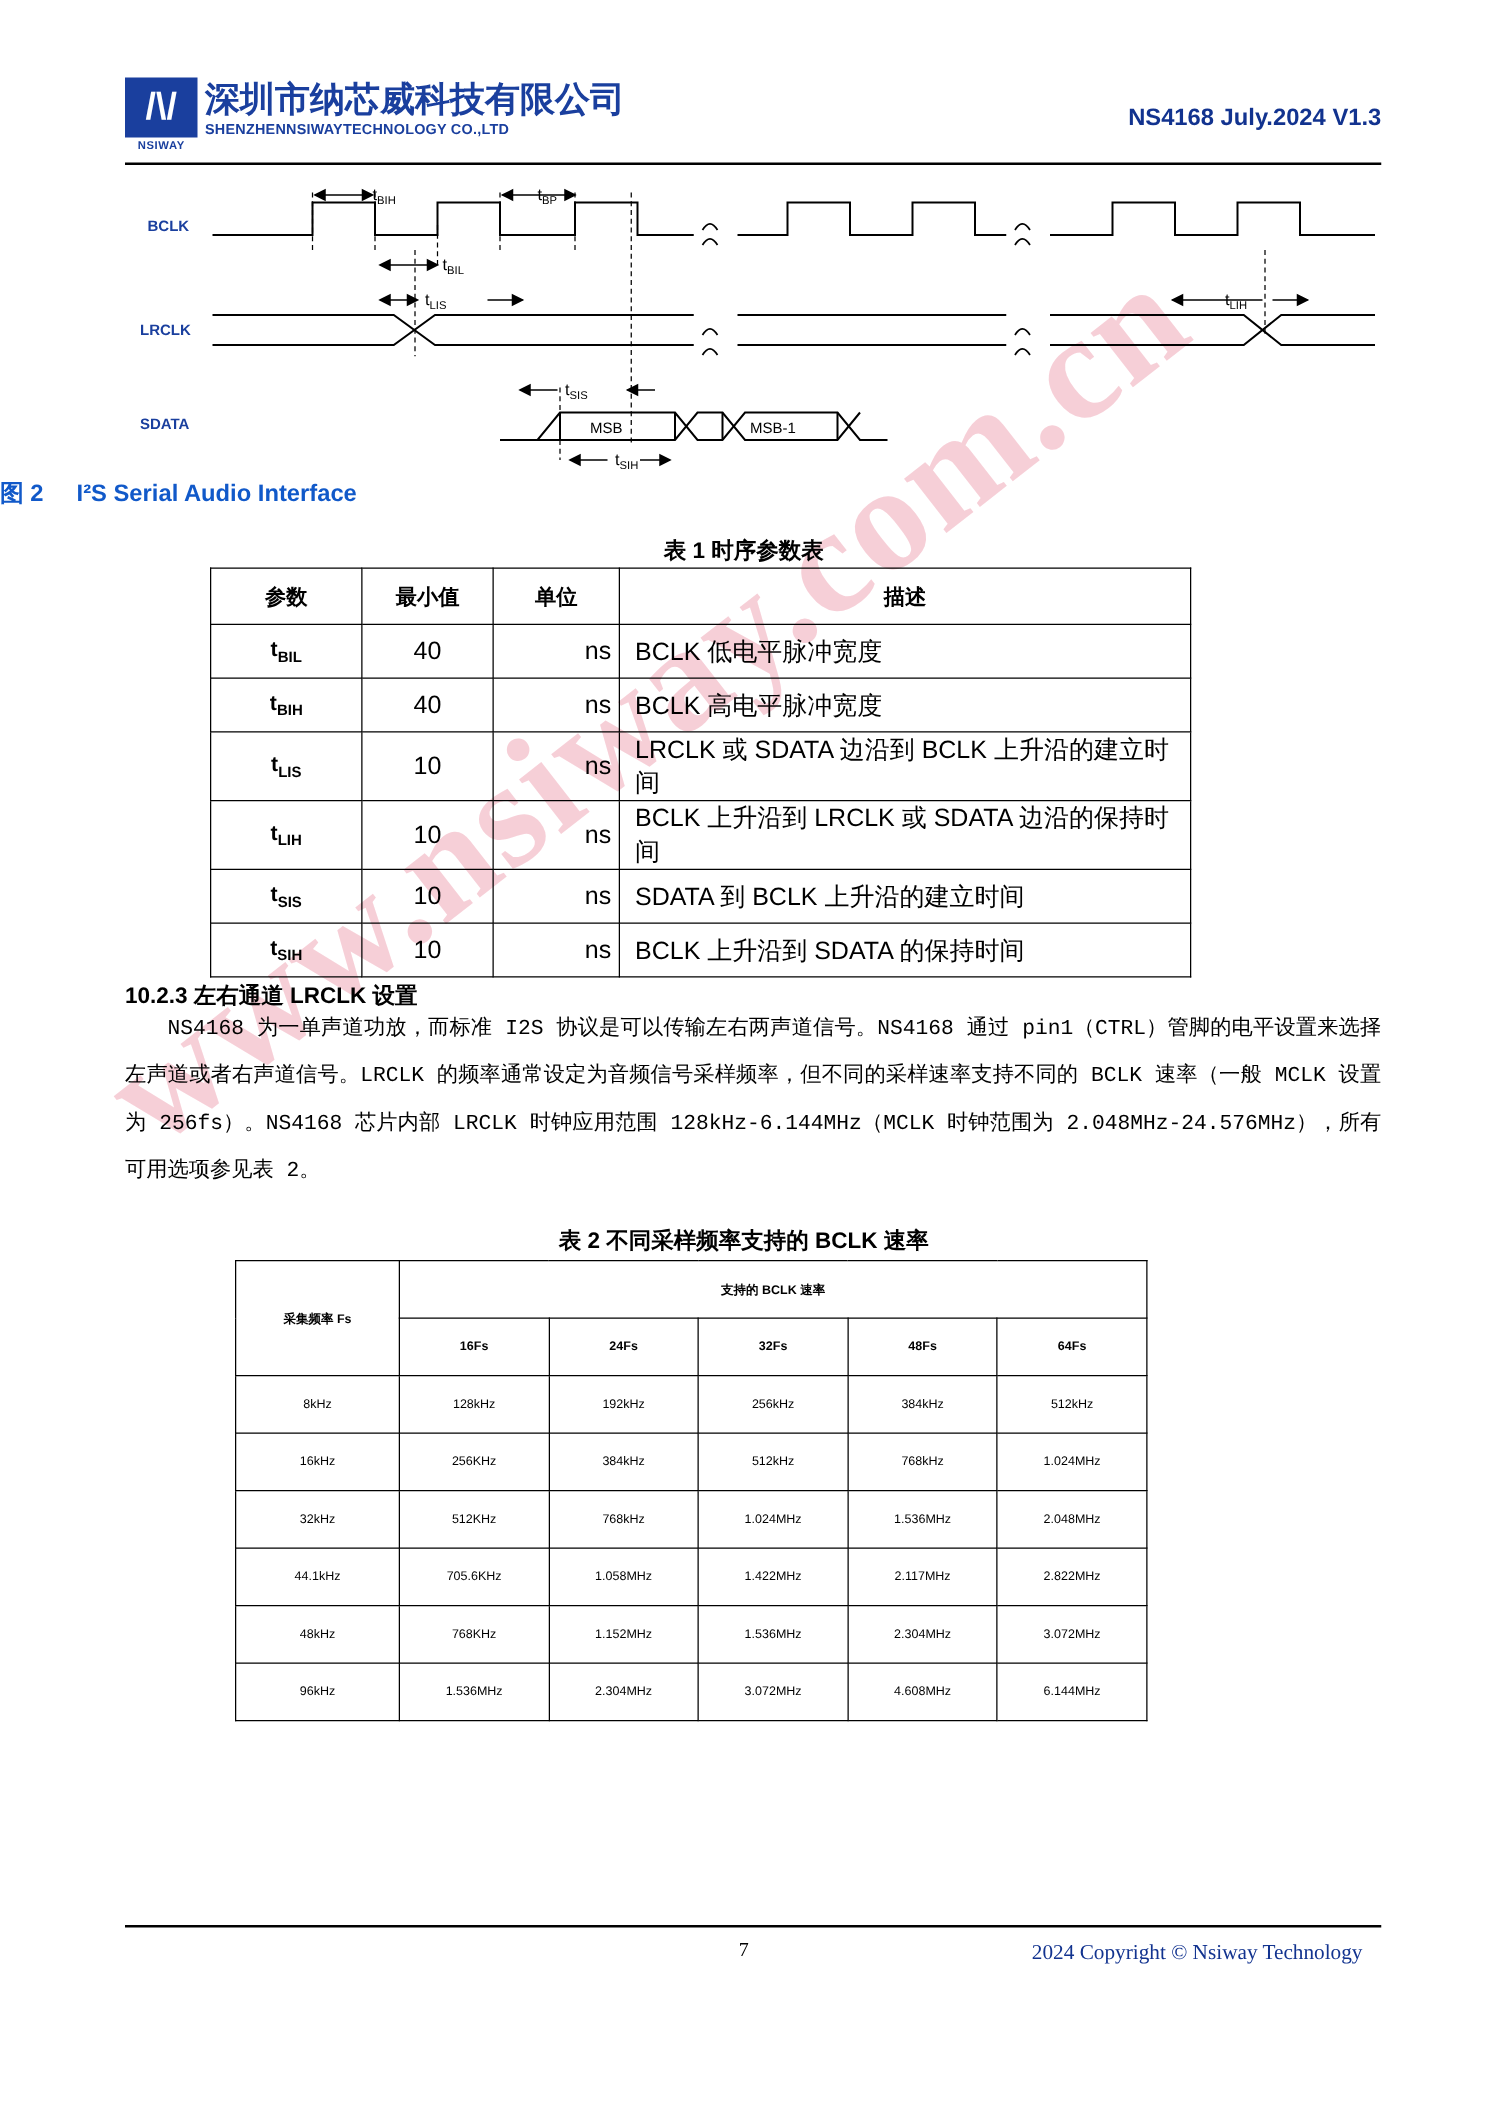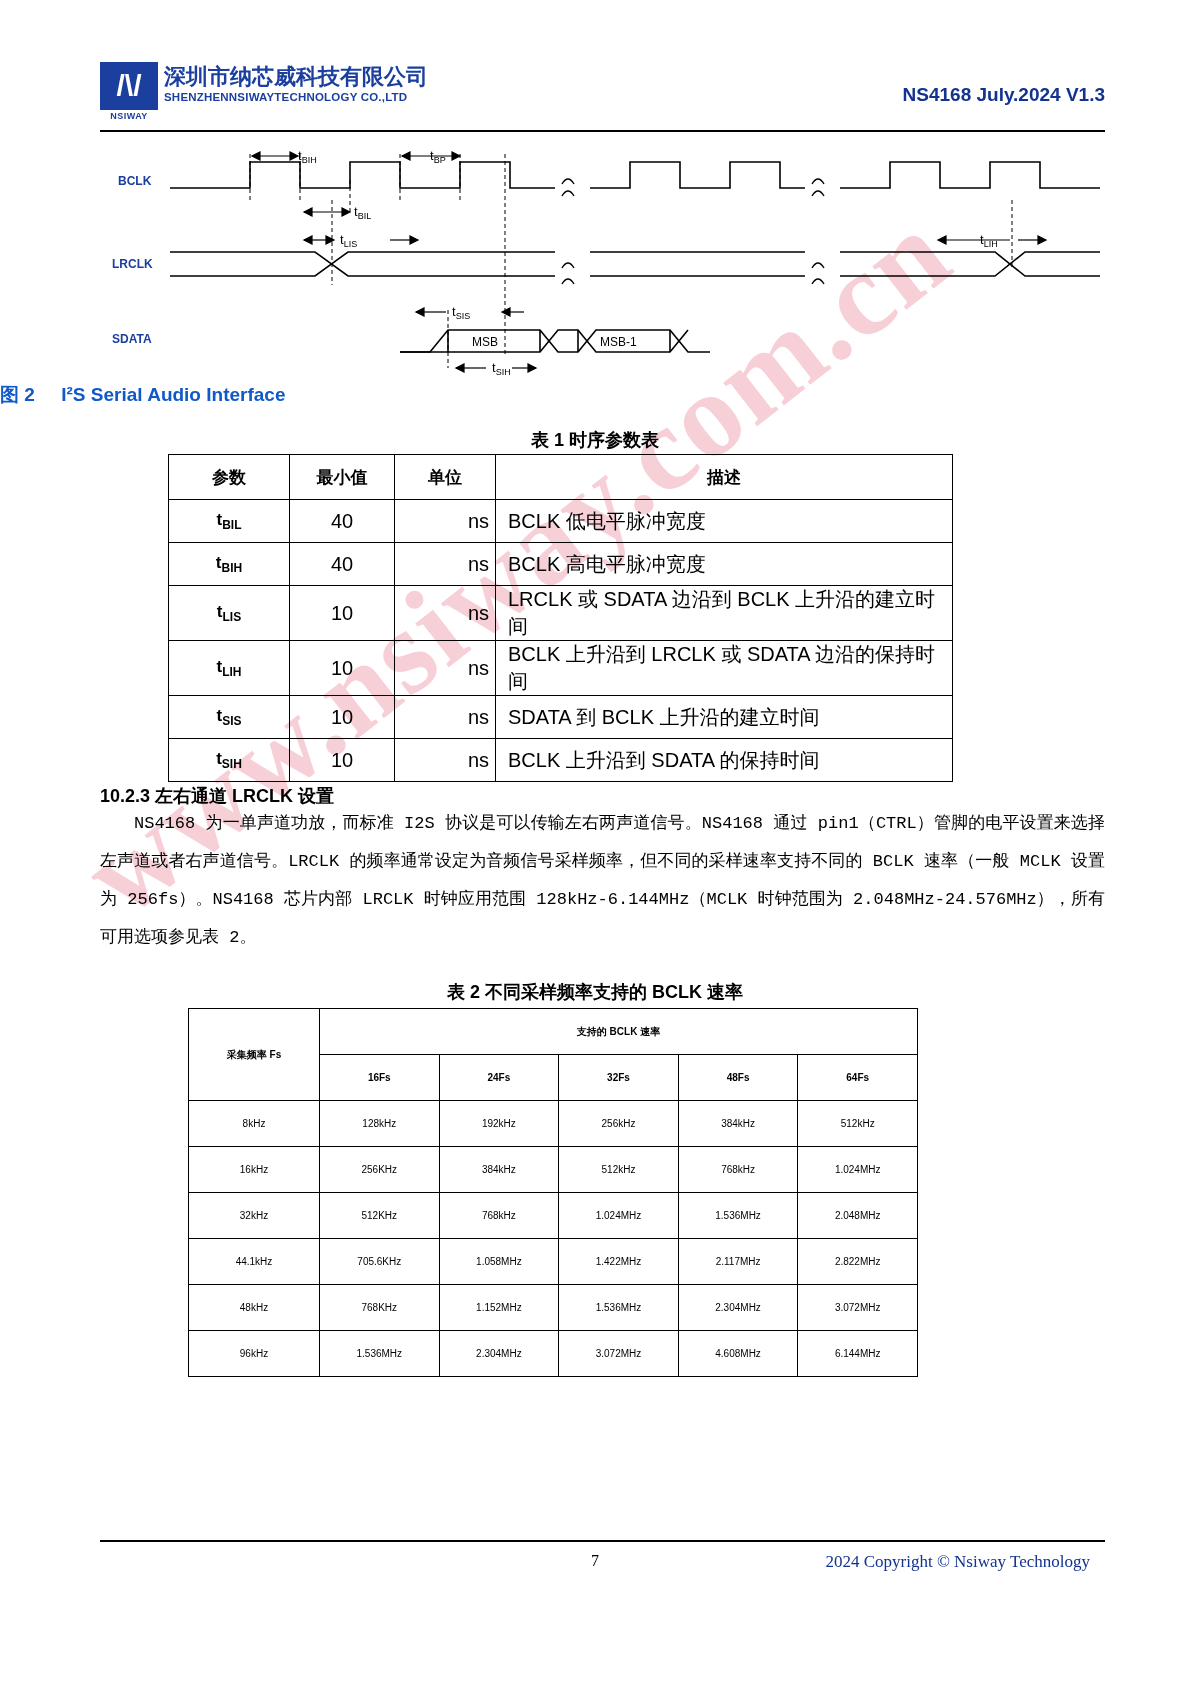--- a/index.html
+++ b/index.html
@@ -85,21 +85,21 @@
     width: 58px;
     text-align: center;
     font-family: "Liberation Sans", sans-serif;
     font-size: 9px;
     font-weight: bold;
     color: #1a3f9e;
     letter-spacing: 0.5px;
   }
   .logo-cn {
     font-family: "Liberation Sans", sans-serif;
-    font-size: 22px;
+    font-size: 28px;
     font-weight: bold;
     color: #1a3f9e;
     line-height: 1.15;
     margin-top: 2px;
   }
   .logo-en {
     font-family: "Liberation Sans", sans-serif;
     font-size: 11.5px;
     font-weight: bold;
     color: #1a3f9e;

